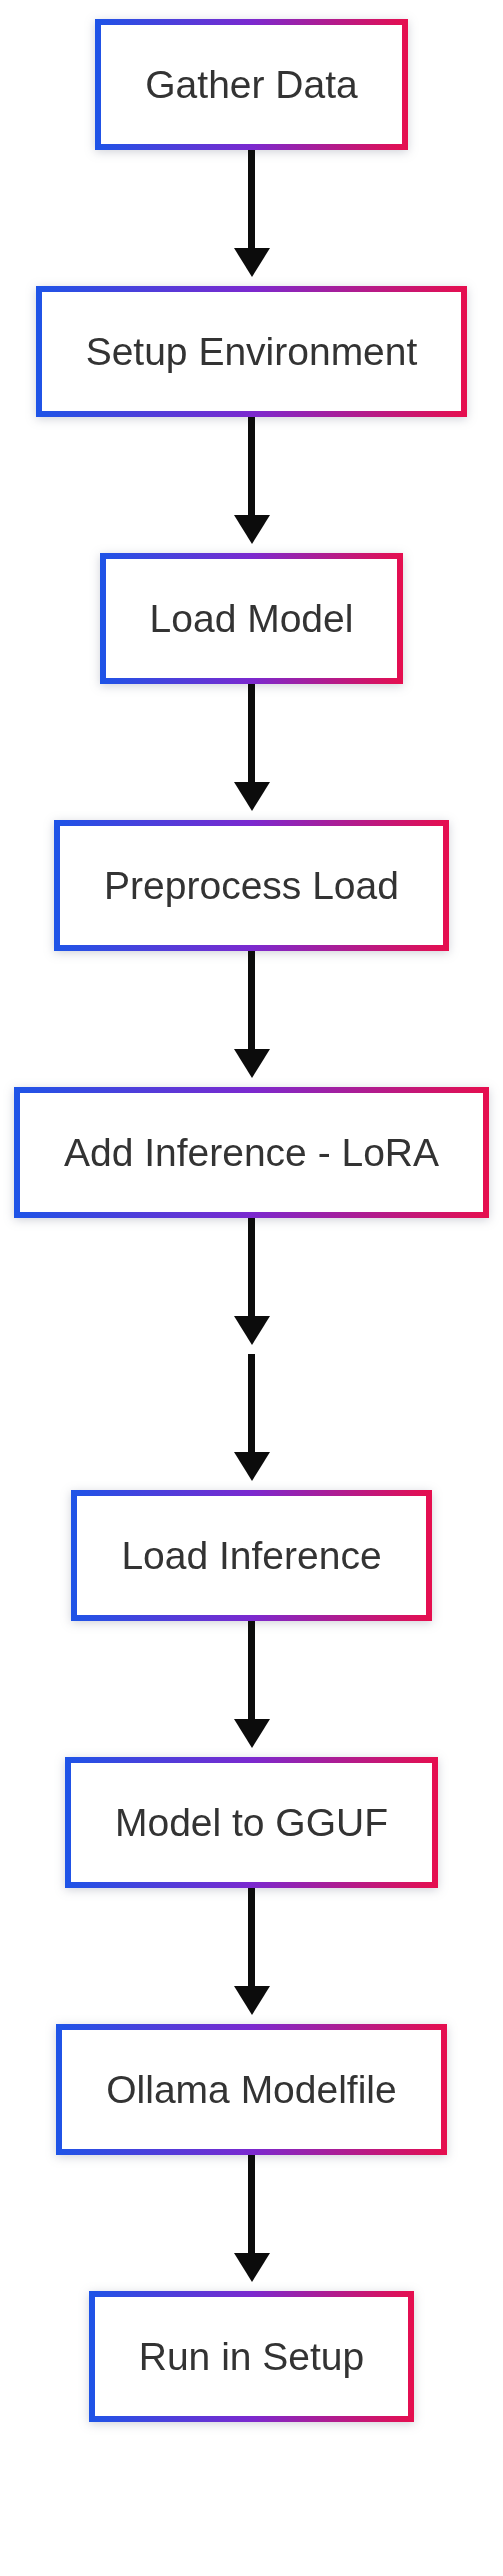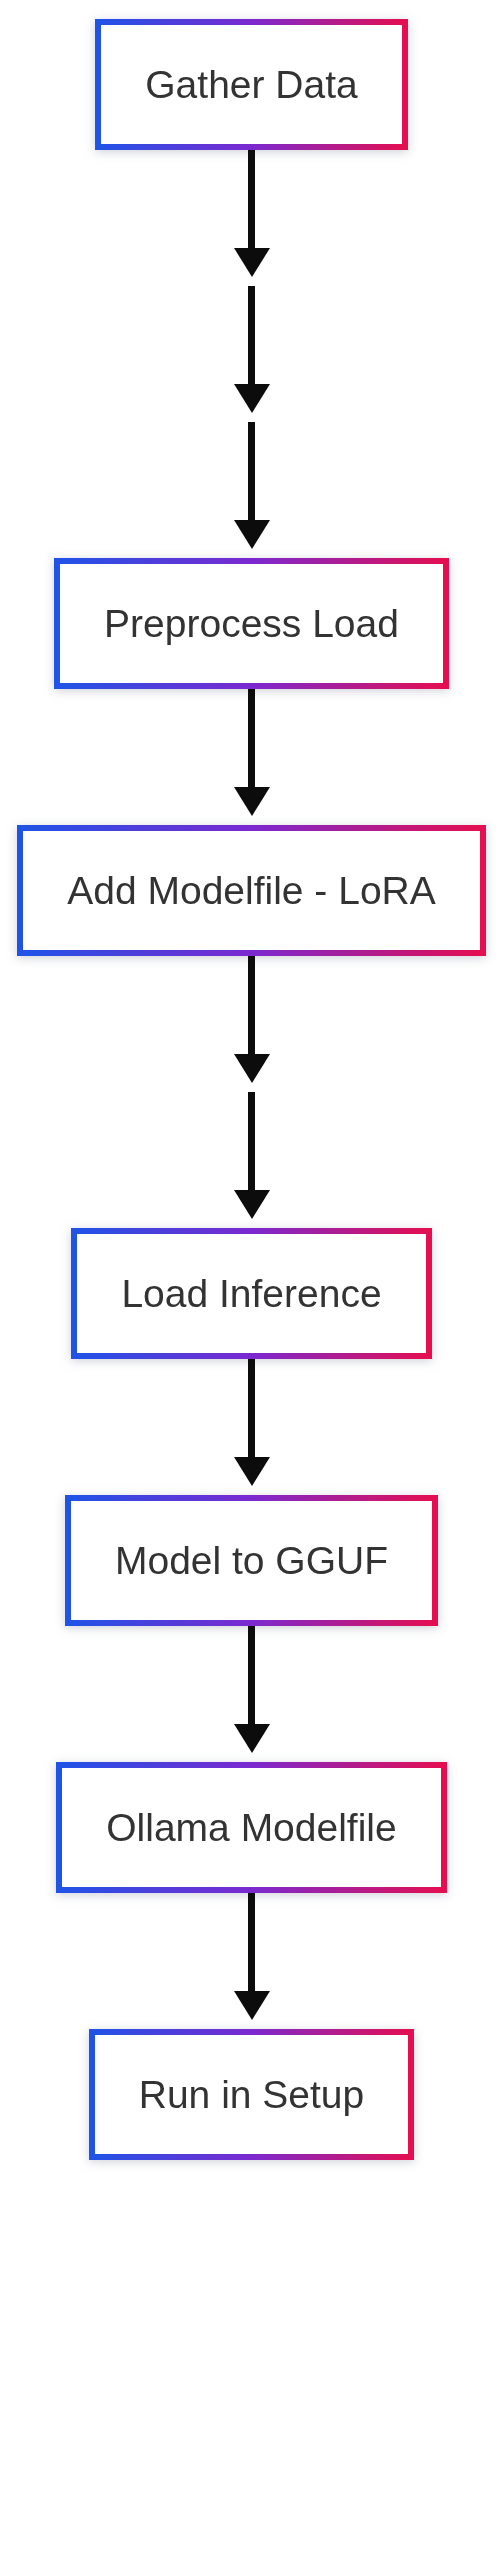--- a/index.html
+++ b/index.html
@@ -74,40 +74,50 @@
 <div class="canvas">
     <div class="node">
       <div class="node-inner">
         <span class="node-label">Gather Data</span>
       </div>
     </div>
     <div class="arrow">
       <div class="arrow-shaft"></div>
       <div class="arrow-head"></div>
     </div>
+    <div class="node">
+      <div class="node-inner">
+        <span class="node-label">Setup Environment</span>
+      </div>
+    </div>
     <div class="arrow">
       <div class="arrow-shaft"></div>
       <div class="arrow-head"></div>
+    </div>
+    <div class="node">
+      <div class="node-inner">
+        <span class="node-label">Load Model</span>
+      </div>
     </div>
     <div class="arrow">
       <div class="arrow-shaft"></div>
       <div class="arrow-head"></div>
     </div>
     <div class="node">
       <div class="node-inner">
         <span class="node-label">Preprocess Load</span>
       </div>
     </div>
     <div class="arrow">
       <div class="arrow-shaft"></div>
       <div class="arrow-head"></div>
     </div>
     <div class="node">
       <div class="node-inner">
-        <span class="node-label">Add Modelfile - LoRA</span>
+        <span class="node-label">Add Inference - LoRA</span>
       </div>
     </div>
     <div class="arrow">
       <div class="arrow-shaft"></div>
       <div class="arrow-head"></div>
     </div>
     <div class="arrow">
       <div class="arrow-shaft"></div>
       <div class="arrow-head"></div>
     </div>

